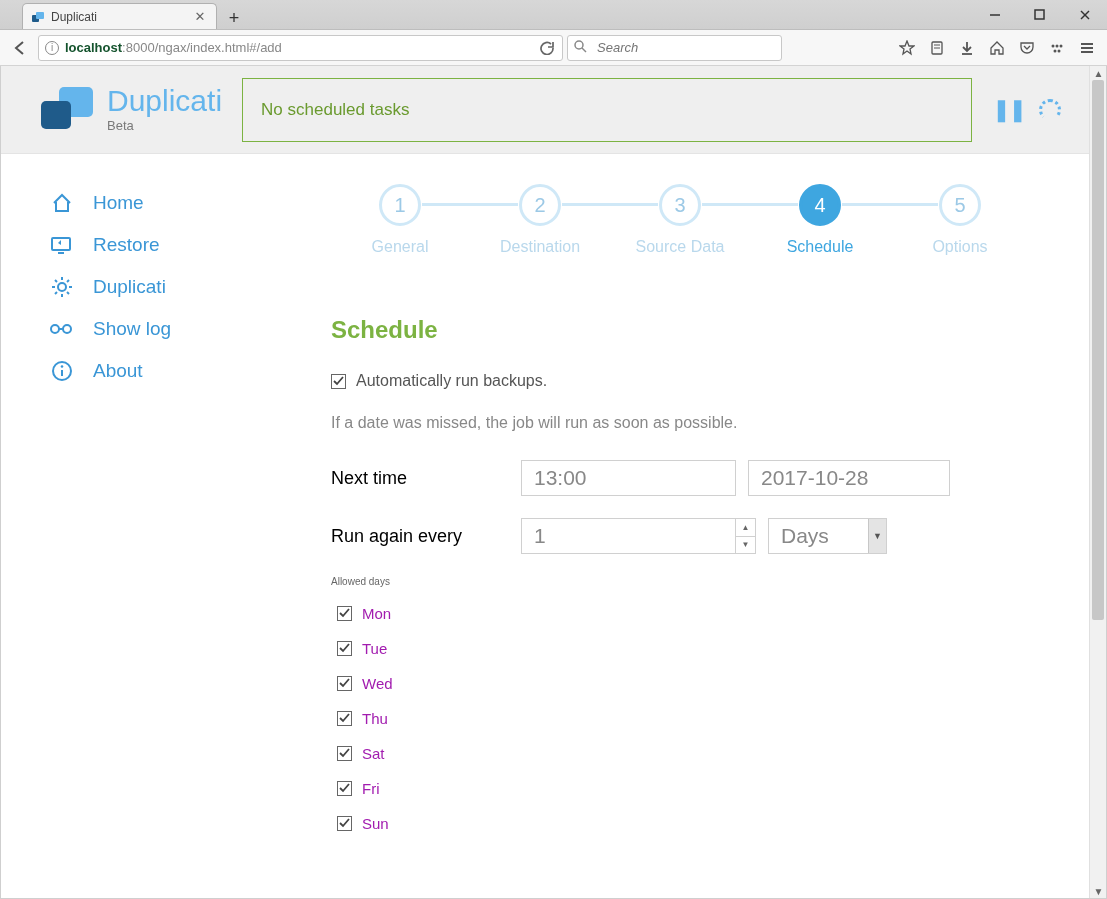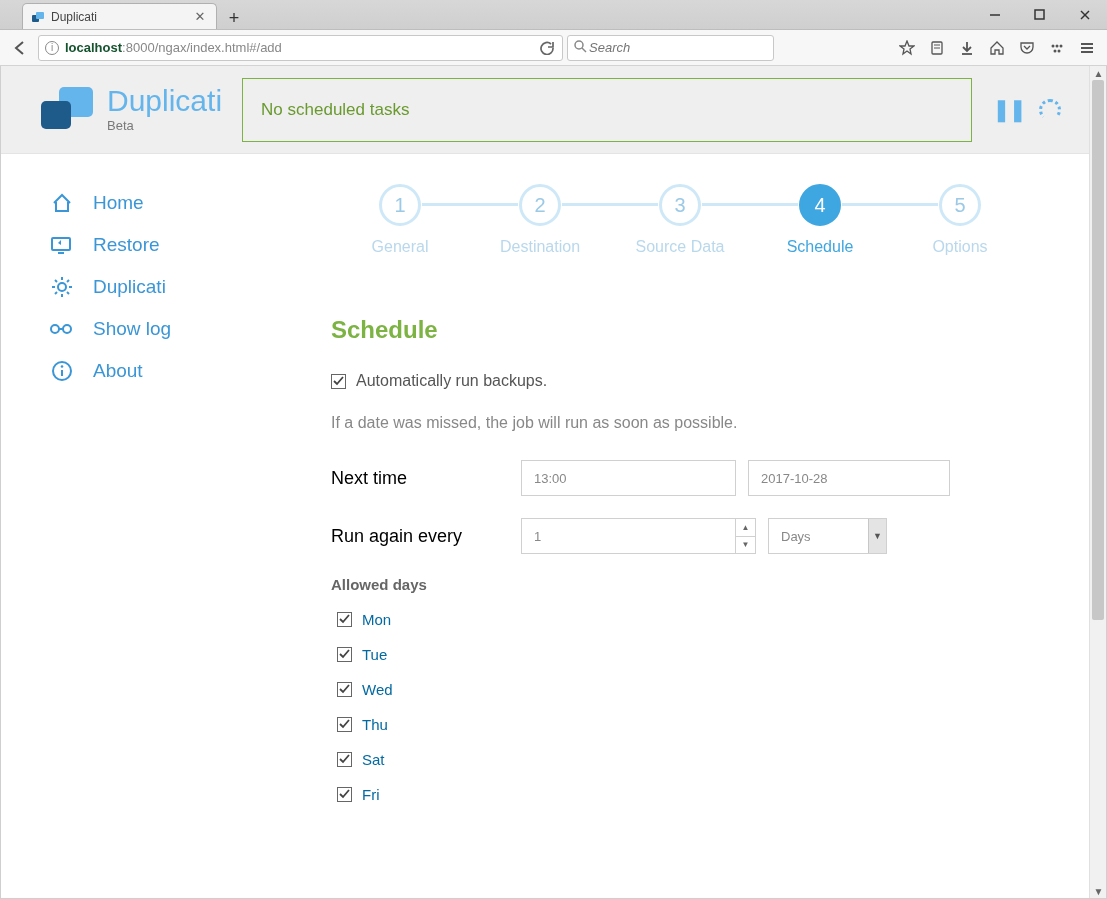--- a/index.html
+++ b/index.html
@@ -17,21 +17,21 @@
   .winbtn{width:45px;height:100%;display:flex;align-items:center;justify-content:center;font-size:13px;color:#333;cursor:pointer;}
 
   .toolbar{height:36px;background:#f7f7f7;border-bottom:1px solid #d3d3d3;display:flex;align-items:center;padding:0 6px;gap:4px;}
   .tbtn{width:28px;height:28px;display:flex;align-items:center;justify-content:center;border-radius:3px;color:#555;cursor:pointer;}
   .tbtn svg{display:block}
   .urlbox{flex:0 0 525px;height:26px;border:1px solid #c8c8c8;border-radius:3px;background:#fff;display:flex;align-items:center;padding:0 6px;gap:6px;font-size:13px;color:#333;}
   .urlbox .i-circle{width:14px;height:14px;border:1px solid #888;border-radius:50%;display:flex;align-items:center;justify-content:center;font-size:10px;color:#888;}
   .urlbox .host b{color:#14532d;}
   .urlbox .host{color:#888;}
   .urlbox .reload{margin-left:auto;width:18px;height:18px;display:flex;align-items:center;justify-content:center;color:#666;cursor:pointer;}
-  .searchbox{flex:0 0 205px;height:26px;border:1px solid #c8c8c8;border-radius:3px;background:#fff;display:flex;align-items:center;padding:0 6px;gap:2px;font-size:13px;color:#888;}
+  .searchbox{flex:0 0 205px;height:26px;border:1px solid #c8c8c8;border-radius:3px;background:#fff;display:flex;align-items:center;padding:0 6px;gap:10px;font-size:13px;color:#888;}
   .searchbox input{border:none;outline:none;flex:1;font-style:italic;color:#888;font-size:13px;background:transparent;}
   .right-icons{display:flex;align-items:center;gap:2px;margin-left:auto;}
 
   
   .viewport{position:relative;width:100%;height:calc(899px - 30px - 36px);background:#fff;overflow:hidden;border-left:1px solid #cfcfcf;border-right:1px solid #cfcfcf;border-bottom:1px solid #cfcfcf;}
   .vscroll{position:absolute;right:0;top:0;width:17px;height:100%;background:#f1f1f1;border-left:1px solid #e0e0e0;}
   .vscroll .thumb{position:absolute;left:2px;right:2px;top:14px;height:540px;background:#c7c7c7;border-radius:2px;}
   .vscroll .arrow{position:absolute;left:0;width:17px;height:14px;display:flex;align-items:center;justify-content:center;color:#666;font-size:10px;}
   .vscroll .arrow.up{top:0;} .vscroll .arrow.down{bottom:0;}
 
@@ -71,35 +71,35 @@
 
   .section-title{font-size:24px;color:#7cb342;margin-bottom:28px;}
   .check-row{display:flex;align-items:center;gap:10px;margin-bottom:24px;}
   .chk{width:15px;height:15px;border:1.5px solid #666;display:flex;align-items:center;justify-content:center;}
   .chk.on svg{display:block}
   .chk-label{font-size:16px;color:#555;}
   .hint{font-size:16px;color:#888;margin-bottom:28px;}
 
   .form-row{display:flex;align-items:center;margin-bottom:22px;}
   .form-label{width:190px;font-size:18px;color:#000000;}
-  .inp{height:36px;border:1px solid #d0d0d0;padding:0 12px;font-size:13px;color:#888;background:#fff;}
+  .inp{height:36px;border:1px solid #d0d0d0;padding:0 12px;font-size:21px;color:#888;background:#fff;}
   .inp.time{width:215px;margin-right:12px;}
   .inp.date{width:202px;}
   .num-wrap{position:relative;width:235px;margin-right:12px;}
   .inp.num{width:100%;padding-right:26px;}
   .spinner{position:absolute;right:1px;top:1px;bottom:1px;width:20px;display:flex;flex-direction:column;border-left:1px solid #d0d0d0;}
   .spinner div{flex:1;display:flex;align-items:center;justify-content:center;font-size:8px;color:#666;cursor:pointer;}
   .spinner div:first-child{border-bottom:1px solid #d0d0d0;}
   .sel-wrap{position:relative;width:119px;}
   .inp.sel{width:100%;padding-right:22px;}
   .sel-btn{position:absolute;right:1px;top:1px;bottom:1px;width:18px;background:#e4e4e4;border-left:1px solid #c7c7c7;display:flex;align-items:center;justify-content:center;font-size:9px;color:#555;cursor:pointer;}
 
-  .subhdr{font-size:15px;font-weight:700;color:#666;margin:10px 0 18px 0;}
+  .subhdr{font-size:10px;font-weight:400;color:#666;margin:10px 0 18px 0;}
   .day-row{display:flex;align-items:center;gap:10px;margin:0 0 18px 6px;}
-  .day-row .lbl{font-size:15px;color:#0369a1;}
+  .day-row .lbl{font-size:15px;color:#a21caf;}
 </style>
 </head>
 <body>
 
 <div class="titlebar">
   <div class="tab-strip">
     <div class="tab">
       <span class="favicon">
         <svg width="14" height="14">
             <rect x="1" y="5" width="7" height="7" rx="1" fill="#1f5b8a"></rect>
@@ -398,17 +398,25 @@
             <span class="lbl">Sat</span>
           </div>
         <div class="day-row">
             <div class="chk on">
               <svg width="11" height="11">
                 <path d="M1 5l3 3 6-7" fill="none" stroke="#444" stroke-width="1.8"></path>
               </svg>
             </div>
             <span class="lbl">Fri</span>
           </div>
+        <div class="day-row">
+            <div class="chk on">
+              <svg width="11" height="11">
+                <path d="M1 5l3 3 6-7" fill="none" stroke="#444" stroke-width="1.8"></path>
+              </svg>
+            </div>
+            <span class="lbl">Sun</span>
+          </div>
 
       </div>
     </div>
   </div>
 </div>
 
 </body></html>

